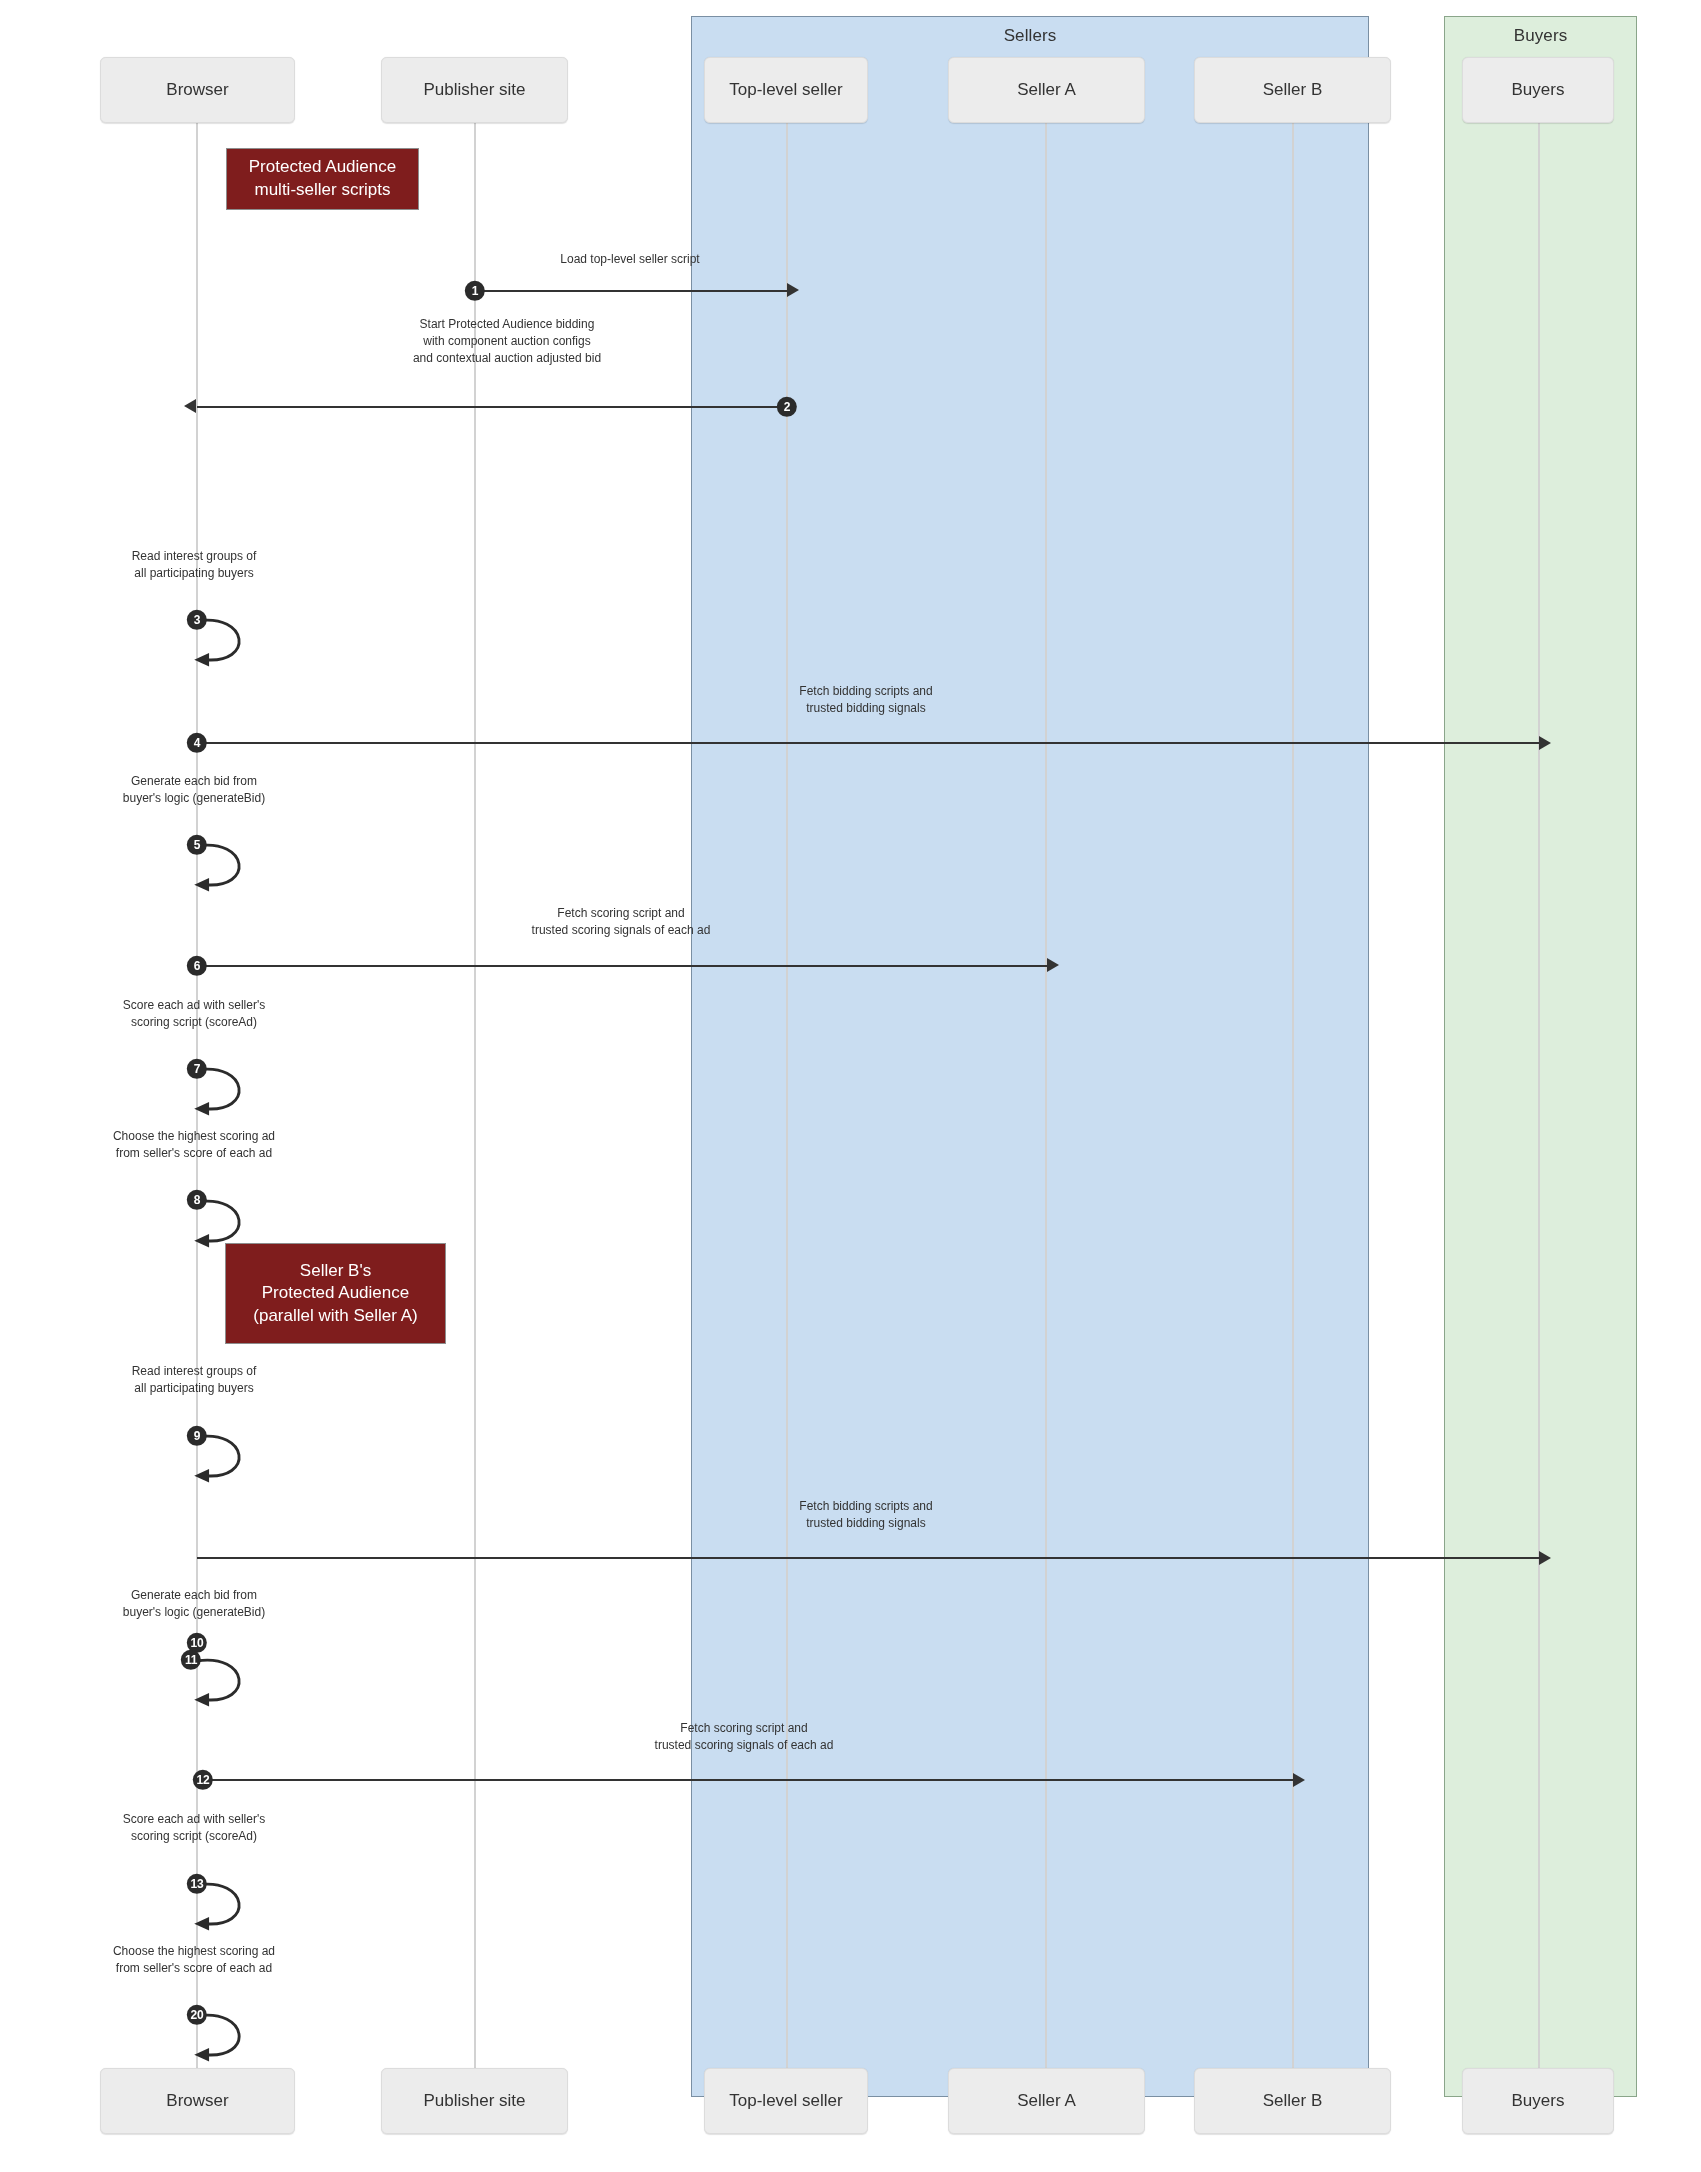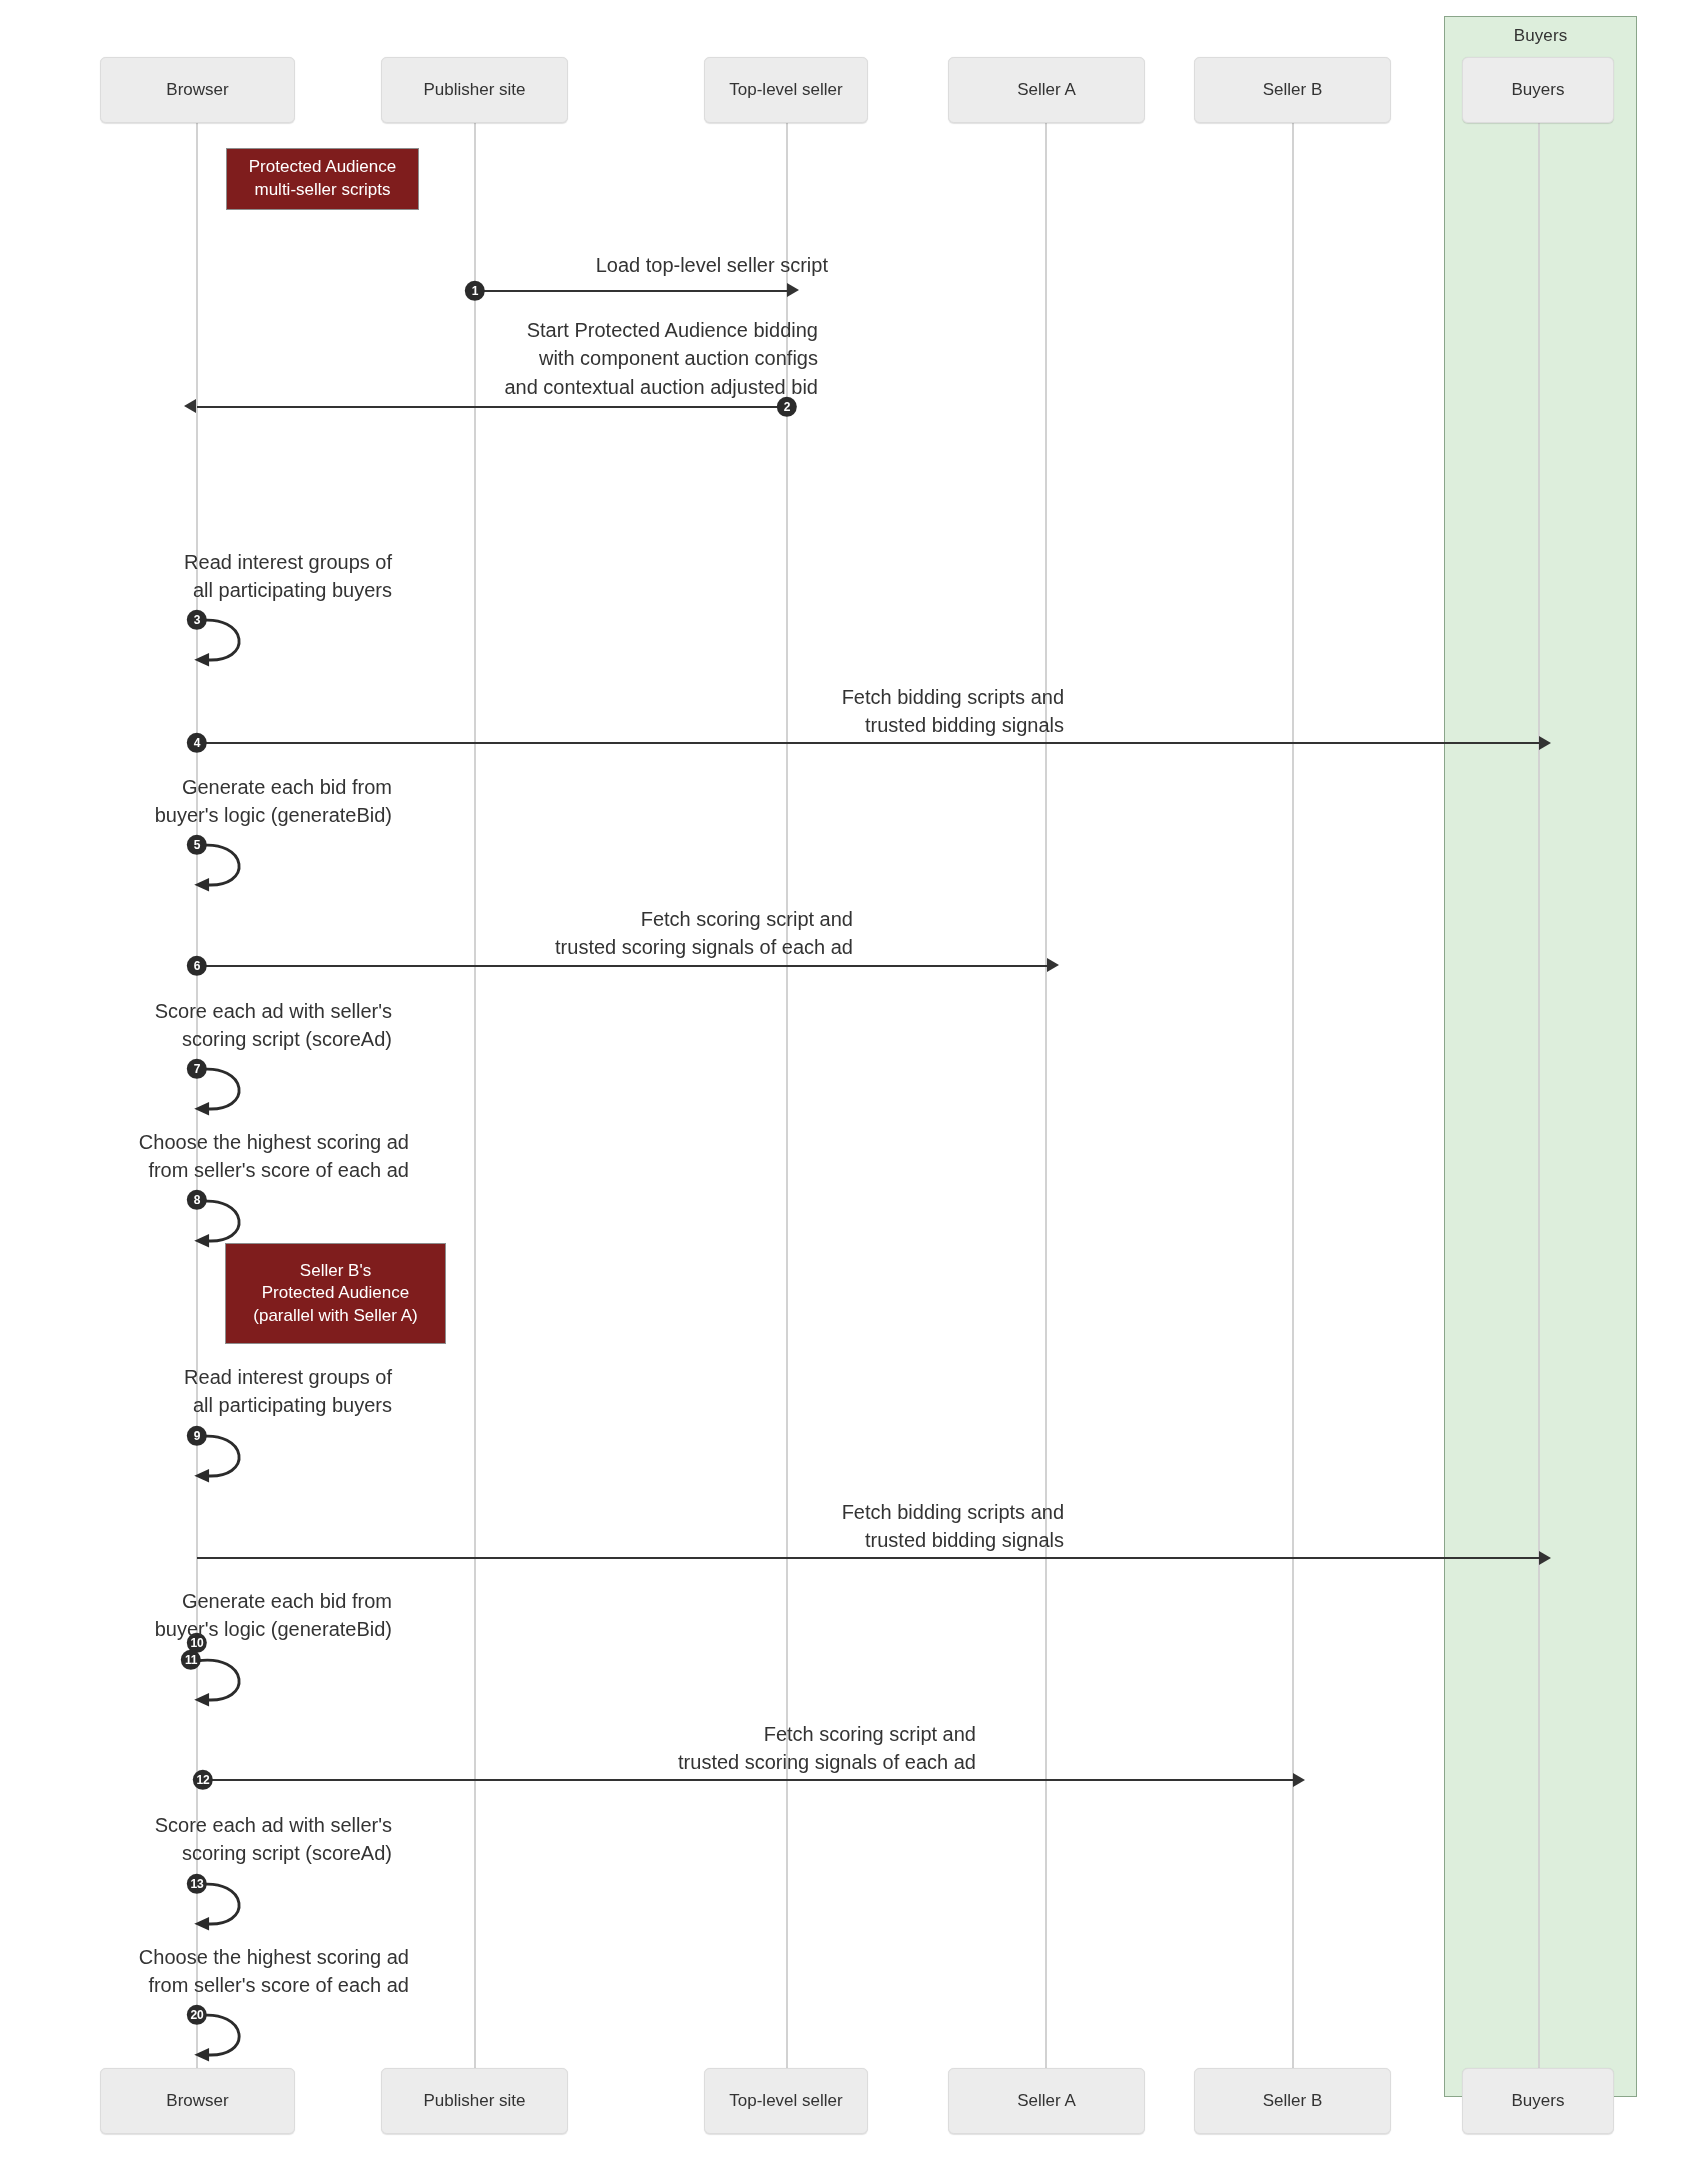--- a/index.html
+++ b/index.html
@@ -81,24 +81,24 @@
     align-items: center;
     justify-content: center;
     text-align: center;
     padding: 3.4px 5.7px;
   }
   .note-box .nl { display: block; white-space: nowrap; }
 
   
   .msg-label {
     position: absolute;
-    font-size: 20px;
+    font-size: 12px;
     line-height: 1.42;
     color: #333333;
-    text-align: right;
+    text-align: center;
     white-space: nowrap;
     transform: translateX(-50%);
   }
   .msg-label .nl { display: block; }
 
   
   .arrow {
     position: absolute;
     height: 2.3px;
     background: #333333;
@@ -139,20 +139,23 @@
     justify-content: center;
     transform: translate(-50%, -50%);
     letter-spacing: -0.3px;
   }
 </style>
 </head>
 <body>
 
 <div id="diagram-root">
 
+  <div class="group-panel sellers" style="left:691px; top:16px; width:678px; height:2081px;">
+    <div class="group-label">Sellers</div>
+  </div>
 
   <div class="group-panel buyers" style="left:1444px; top:16px; width:193px; height:2081px;">
     <div class="group-label">Buyers</div>
   </div>
 
   <div class="lifeline" style="left:196px; top:122px; height:1946px;"></div>
   <div class="lifeline" style="left:474px; top:122px; height:1946px;"></div>
   <div class="lifeline" style="left:786px; top:122px; height:1946px;"></div>
   <div class="lifeline" style="left:1045px; top:122px; height:1946px;"></div>
   <div class="lifeline" style="left:1292px; top:122px; height:1946px;"></div>

